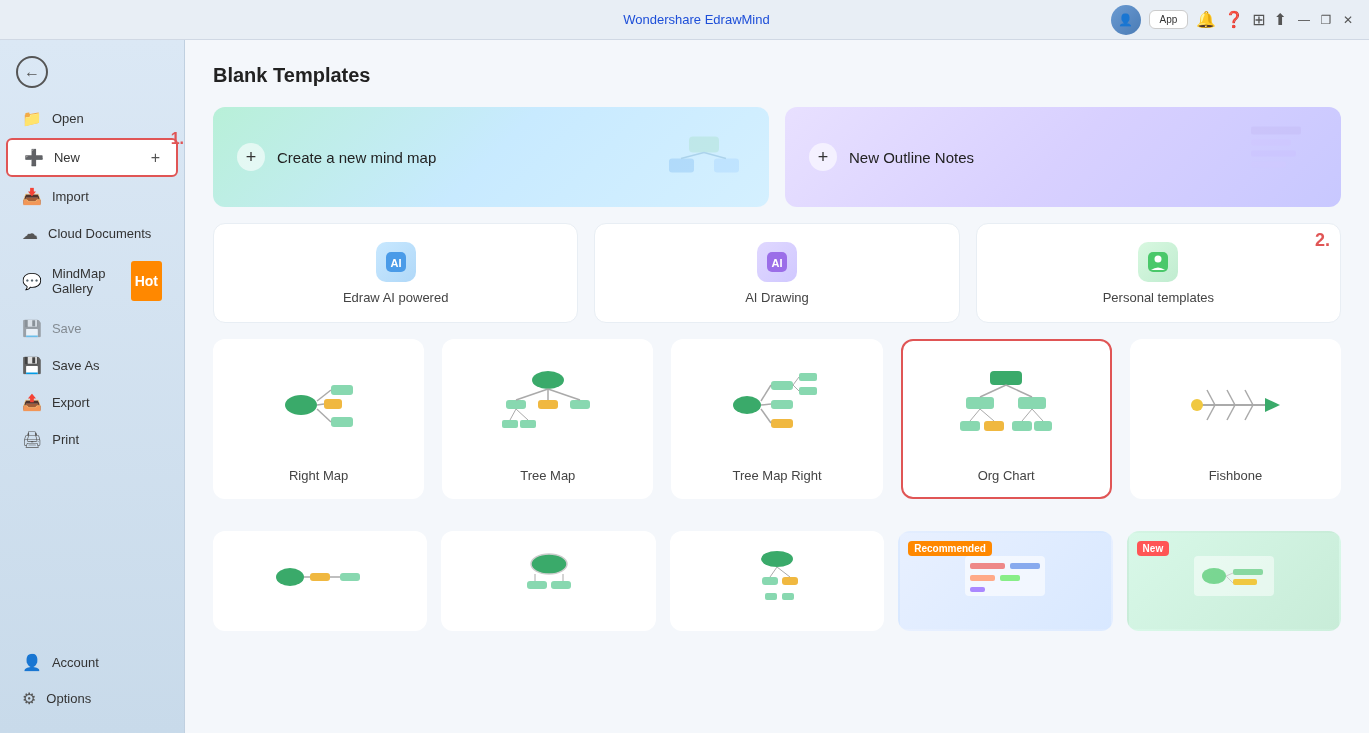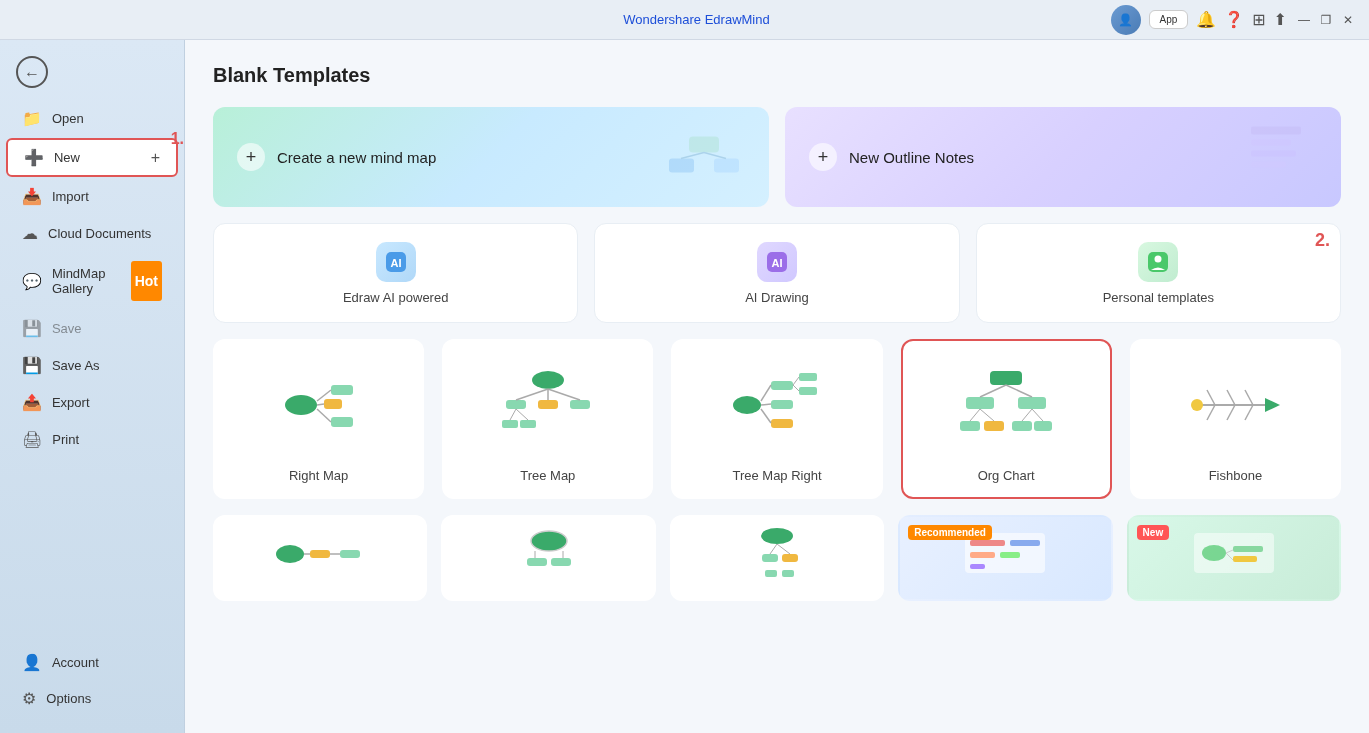--- a/index.html
+++ b/index.html
@@ -273,30 +273,31 @@
 
     
     .template-cards-bottom {
       display: grid;
       grid-template-columns: repeat(5, 1fr);
       gap: 14px;
     }
     .template-card-bottom {
       background: white;
       border-radius: 12px;
-      height: 86px;
+      height: 100px;
       display: flex;
       flex-direction: column;
       align-items: center;
       justify-content: flex-end;
       padding-bottom: 10px;
       cursor: pointer;
       border: 2px solid transparent;
       position: relative;
       overflow: hidden;
+      margin-top: 16px;
     }
     .template-card-bottom .tc-diagram {
       flex: 1;
       display: flex;
       align-items: center;
       justify-content: center;
       width: 100%;
     }
 
     

